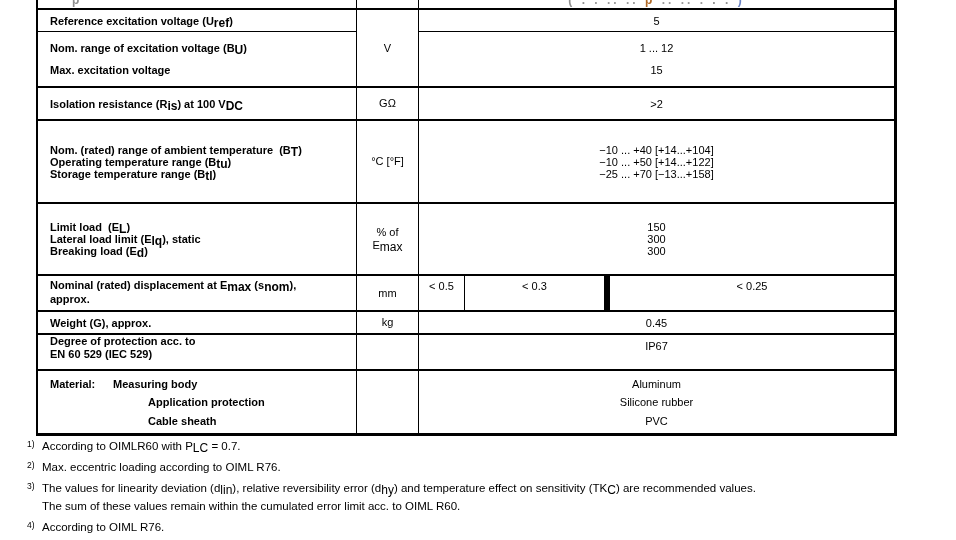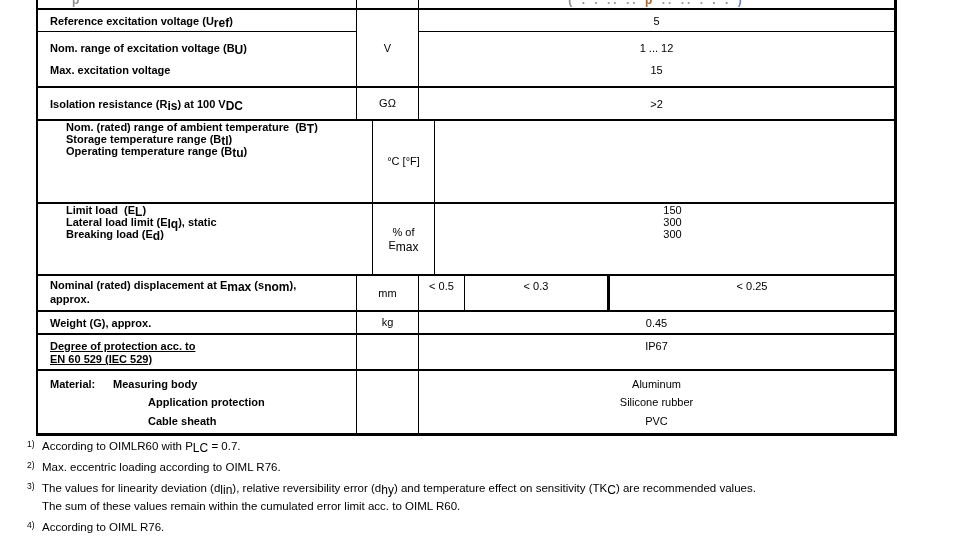--- a/index.html
+++ b/index.html
@@ -22,44 +22,44 @@
 
   .col{box-sizing:border-box;height:100%;}
   .label{width:319px;border-right:1px solid #000;padding-left:12px;}
   .unit{width:62px;border-right:1px solid #000;display:flex;align-items:center;justify-content:center;
         text-align:center;font-size:11px;line-height:13px;}
   .value{flex:1;font-size:11px;}
 
   .lbl{font-weight:bold;font-size:11px;white-space:pre;}
   .val{font-size:11px;white-space:pre;}
 
-  .vstack{display:flex;flex-direction:column;justify-content:flex-start;margin-left:16px;}
+  .vstack{display:flex;flex-direction:column;justify-content:center;}
   .vstack.center{align-items:center;}
   .cvc{display:flex;align-items:center;}
   .chc{justify-content:center;}
 
   
   .stack{display:flex;flex-direction:column;padding-left:0;}
   .stack.label{padding-left:0;}
   .r-first{height:22px;flex:none;border-bottom:1px solid #000;display:flex;align-items:center;box-sizing:border-box;}
   .label .r-first,.label .r-rest{padding-left:12px;}
   .value .r-first{justify-content:center;}
   .r-rest{flex:1;display:flex;flex-direction:column;justify-content:space-evenly;}
   .value .r-rest{align-items:center;}
 
   
   .b-displacement .label{padding-top:2px;line-height:14px;display:block;}
   .b-displacement .value{display:flex;flex-direction:row;}
   .subcell{box-sizing:border-box;text-align:center;padding-top:4px;font-size:11px;}
   .sub1{width:46px;border-right:1px solid #000;}
-  .sub2{width:145px;border-right:3px solid #000000;}
+  .sub2{width:145px;border-right:6px solid #000000;}
   .sub3{flex:1;}
 
   
-  .b-protection .label{padding-top:5px;line-height:13px;display:block;text-decoration:underline;}
+  .b-protection .label{line-height:13px;display:block;}
   .b-protection .value{display:block;text-align:center;padding-top:5px;}
 
   
   .b-material .label{display:flex;flex-direction:column;justify-content:space-evenly;}
   .mat-row1{display:flex;}
   .mat-prefix{width:63px;flex:none;}
   .mat-sub{margin-left:98px;}
   .b-material .value{display:flex;flex-direction:column;justify-content:space-evenly;align-items:center;}
 
   
@@ -125,25 +125,30 @@
         <span>GΩ</span>
       </div>
       <div class="col value cvc chc">
         <span class="val">&gt;2</span>
       </div>
     </div>
 
     <div class="band b-temperature">
       <div class="col label vstack">
         <span class="lbl">Nom. (rated) range of ambient temperature  (B<sub>T</sub>)</span>
+        <span class="lbl">Operating temperature range (B<sub>tu</sub>)</span>
         <span class="lbl">Storage temperature range (B<sub>tl</sub>)</span>
-        <span class="lbl">Operating temperature range (B<sub>tu</sub>)</span>
       </div>
       <div class="col unit">
         <span>°C [°F]</span>
+      </div>
+      <div class="col value vstack center">
+        <span class="val">−10 ... +40 [+14...+104]</span>
+        <span class="val">−10 ... +50 [+14...+122]</span>
+        <span class="val">−25 ... +70 [−13...+158]</span>
       </div>
     </div>
 
     <div class="band b-loads">
       <div class="col label vstack">
         <span class="lbl">Limit load  (E<sub>L</sub>)</span>
         <span class="lbl">Lateral load limit (E<sub>lq</sub>), static</span>
         <span class="lbl">Breaking load (E<sub>d</sub>)</span>
       </div>
       <div class="col unit">

